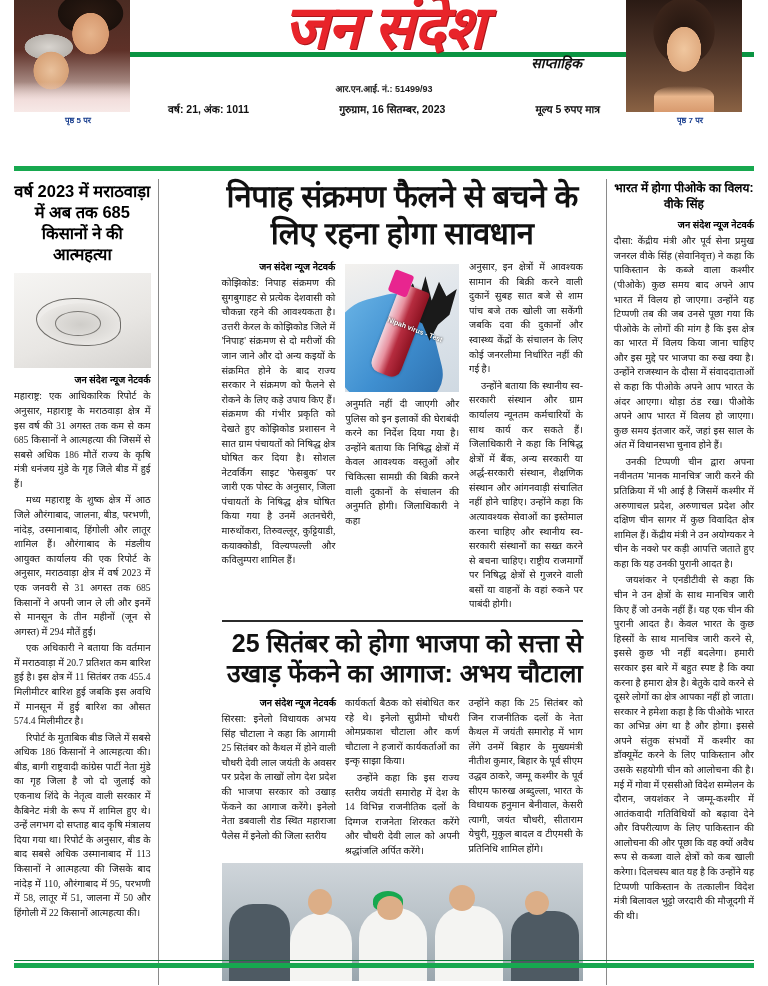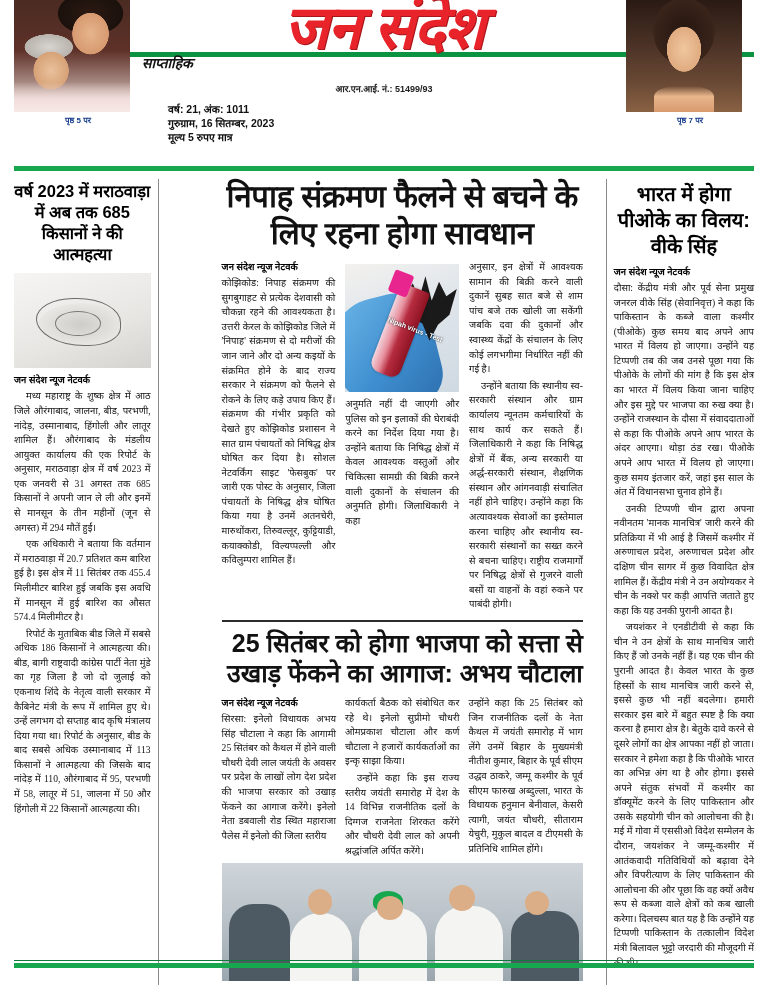--- a/index.html
+++ b/index.html
@@ -101,40 +101,39 @@
     text-shadow: 1px 1px 0 #a8161b;
     margin: 0;
     white-space: nowrap;
   }
   .paper-sub {
     font-size: 14px;
     font-weight: bold;
     font-style: italic;
     color: #111;
     margin: -4px 44px 0 0;
-    text-align: left;
+    text-align: right;
   }
   .rni {
     font-size: 9px;
     color: #222;
     margin-top: 10px;
     font-family: "Liberation Sans", sans-serif;
     font-weight: bold;
   }
   .issue-line {
     display: flex;
     justify-content: space-between;
     align-items: flex-start;
     font-size: 10.5px;
     font-weight: bold;
     color: #111;
     margin-top: 7px;
     padding: 0 26px;
     font-family: "Liberation Sans", sans-serif;
-    flex-direction: column;
   }
   .rule-green-bottom {
     margin: 6px 14px 0 14px;
     height: 5px;
     background: #17a84f;
   }
 
   
   .content {
     display: flex;
@@ -155,21 +154,21 @@
     font-weight: bold;
     font-size: 16.5px;
     line-height: 1.28;
     text-align: center;
     color: #000;
     margin: 2px 0 8px 0;
   }
   .hl-right {
     font-family: "Liberation Sans", sans-serif;
     font-weight: bold;
-    font-size: 20px;
+    font-size: 12px;
     line-height: 1.3;
     text-align: center;
     color: #000;
     margin: 2px 0 6px 0;
   }
   .hl-main {
     font-family: "Liberation Sans", sans-serif;
     font-weight: bold;
     font-size: 31px;
     line-height: 1.18;
@@ -184,21 +183,21 @@
     font-size: 25px;
     line-height: 1.2;
     text-align: right;
     color: #111;
     margin: 4px 0 8px 0;
   }
   .byline {
     font-family: "Liberation Sans", sans-serif;
     font-weight: bold;
     font-size: 9.5px;
-    text-align: left;
+    text-align: right;
     margin: 0 0 3px 0;
     color: #000;
   }
   p.body {
     font-family: "Liberation Serif", serif;
     font-size: 9.6px;
     line-height: 1.52;
     text-align: justify;
     text-justify: inter-word;
     margin: 0 0 2px 0;
@@ -351,20 +350,21 @@
   <div class="content">
 
     <div class="col col-left vline-l">
       <div class="hl-left">वर्ष 2023 में मराठवाड़ा में अब तक 685 किसानों ने की आत्महत्या</div>
       <div class="photo-blood" style="height:95px;background:linear-gradient(160deg,#f6f5f3 0%,#e8e6e3 60%,#d5d3d0 100%);">
         <div style="position:absolute;left:6%;top:12%;width:86%;height:76%;background:radial-gradient(ellipse 60px 30px at 50% 55%,#cfcdc9 0%,#e9e7e4 70%,rgba(233,231,228,0) 72%);"></div>
         <div style="position:absolute;left:16%;top:26%;width:62%;height:50%;border:1.5px solid #6e6c68;border-radius:46% 54% 40% 60%;"></div>
         <div style="position:absolute;left:30%;top:40%;width:34%;height:26%;border:1.2px solid #7b7975;border-radius:50%;"></div>
       </div>
       <div class="byline">जन संदेश न्यूज नेटवर्क</div>
+      <p class="body noind">महाराष्ट्र: एक आधिकारिक रिपोर्ट के अनुसार, महाराष्ट्र के मराठवाड़ा क्षेत्र में इस वर्ष की 31 अगस्त तक कम से कम 685 किसानों ने आत्महत्या की जिसमें से सबसे अधिक 186 मौतें राज्य के कृषि मंत्री धनंजय मुंडे के गृह जिले बीड में हुई हैं।</p>
       <p class="body">मध्य महाराष्ट्र के शुष्क क्षेत्र में आठ जिले औरंगाबाद, जालना, बीड, परभणी, नांदेड़, उस्मानाबाद, हिंगोली और लातूर शामिल हैं। औरंगाबाद के मंडलीय आयुक्त कार्यालय की एक रिपोर्ट के अनुसार, मराठवाड़ा क्षेत्र में वर्ष 2023 में एक जनवरी से 31 अगस्त तक 685 किसानों ने अपनी जान ले ली और इनमें से मानसून के तीन महीनों (जून से अगस्त) में 294 मौतें हुईं।</p>
       <p class="body">एक अधिकारी ने बताया कि वर्तमान में मराठवाड़ा में 20.7 प्रतिशत कम बारिश हुई है। इस क्षेत्र में 11 सितंबर तक 455.4 मिलीमीटर बारिश हुई जबकि इस अवधि में मानसून में हुई बारिश का औसत 574.4 मिलीमीटर है।</p>
       <p class="body">रिपोर्ट के मुताबिक बीड जिले में सबसे अधिक 186 किसानों ने आत्महत्या की। बीड, बागी राष्ट्रवादी कांग्रेस पार्टी नेता मुंडे का गृह जिला है जो दो जुलाई को एकनाथ शिंदे के नेतृत्व वाली सरकार में कैबिनेट मंत्री के रूप में शामिल हुए थे। उन्हें लगभग दो सप्ताह बाद कृषि मंत्रालय दिया गया था। रिपोर्ट के अनुसार, बीड के बाद सबसे अधिक उस्मानाबाद में 113 किसानों ने आत्महत्या की जिसके बाद नांदेड़ में 110, औरंगाबाद में 95, परभणी में 58, लातूर में 51, जालना में 50 और हिंगोली में 22 किसानों आत्महत्या की।</p>
     </div>
 
     <div class="col col-center">
 
       <div>
         <div class="hl-main">निपाह संक्रमण फैलने से बचने के लिए रहना होगा सावधान</div>
         <div class="sub2col">
@@ -376,21 +376,21 @@
             <div class="photo-blood">
               <div class="glove"></div>
               <div class="bat"></div>
               <div class="tube"></div>
               <div class="tube-cap"></div>
               <div class="tube-label">Nipah virus - Test</div>
             </div>
             <p class="body noind">अनुमति नहीं दी जाएगी और पुलिस को इन इलाकों की घेराबंदी करने का निर्देश दिया गया है। उन्होंने बताया कि निषिद्ध क्षेत्रों में केवल आवश्यक वस्तुओं और चिकित्सा सामग्री की बिक्री करने वाली दुकानों के संचालन की अनुमति होगी। जिलाधिकारी ने कहा</p>
           </div>
           <div>
-            <p class="body noind">अनुसार, इन क्षेत्रों में आवश्यक सामान की बिक्री करने वाली दुकानें सुबह सात बजे से शाम पांच बजे तक खोली जा सकेंगी जबकि दवा की दुकानों और स्वास्थ्य केंद्रों के संचालन के लिए कोई लगभगीमा निर्धारित नहीं की गई है।</p>
+            <p class="body noind">अनुसार, इन क्षेत्रों में आवश्यक सामान की बिक्री करने वाली दुकानें सुबह सात बजे से शाम पांच बजे तक खोली जा सकेंगी जबकि दवा की दुकानों और स्वास्थ्य केंद्रों के संचालन के लिए कोई जनरलीमा निर्धारित नहीं की गई है।</p>
             <p class="body">उन्होंने बताया कि स्थानीय स्व-सरकारी संस्थान और ग्राम कार्यालय न्यूनतम कर्मचारियों के साथ कार्य कर सकते हैं। जिलाधिकारी ने कहा कि निषिद्ध क्षेत्रों में बैंक, अन्य सरकारी या अर्द्ध-सरकारी संस्थान, शैक्षणिक संस्थान और आंगनवाड़ी संचालित नहीं होने चाहिए। उन्होंने कहा कि अत्यावश्यक सेवाओं का इस्तेमाल करना चाहिए और स्थानीय स्व-सरकारी संस्थानों का सख्त करने से बचना चाहिए। राष्ट्रीय राजमार्गों पर निषिद्ध क्षेत्रों से गुजरने वाली बसों या वाहनों के वहां रुकने पर पाबंदी होगी।</p>
           </div>
         </div>
       </div>
 
       <div class="rule-thick"></div>
 
       <div>
         <div class="hl-main2">25 सितंबर को होगा भाजपा को सत्ता से उखाड़ फेंकने का आगाज: अभय चौटाला</div>
         <div class="sub3col">

